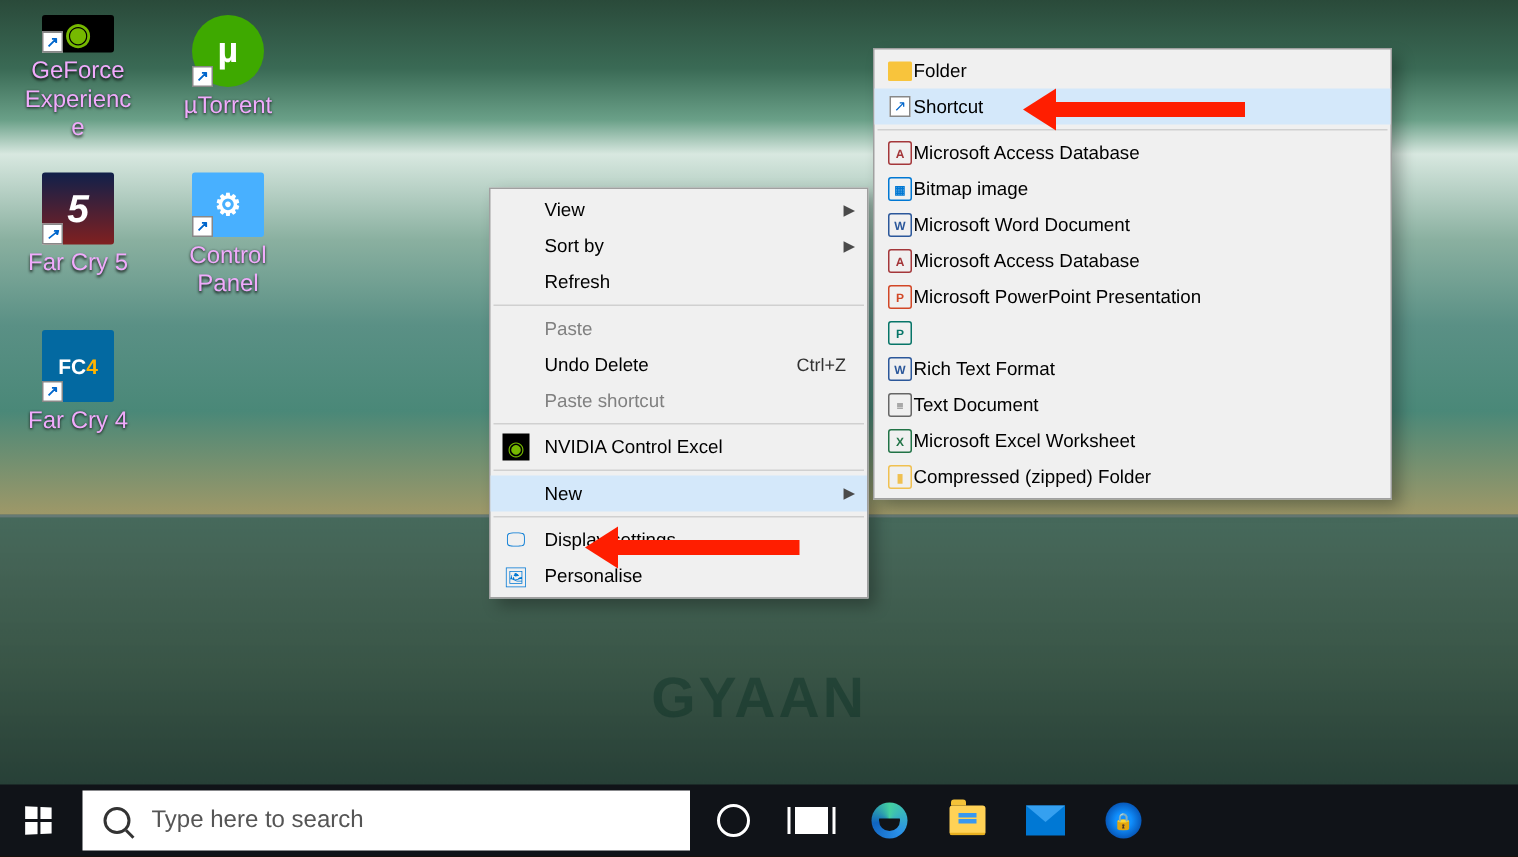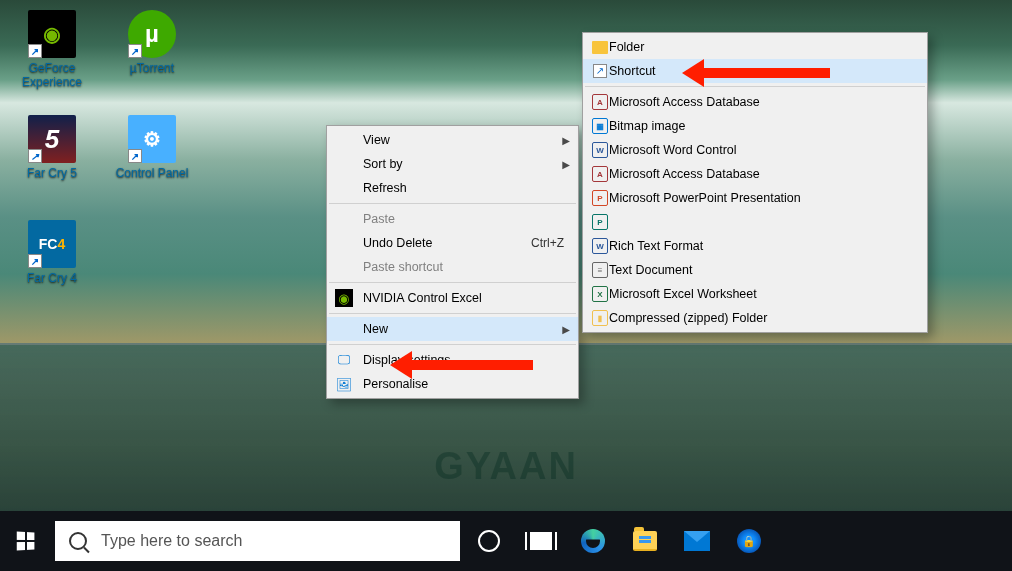--- a/index.html
+++ b/index.html
@@ -18,21 +18,21 @@
   .water { position:absolute; left:0; right:0; top:60%; bottom:40px;
     background: linear-gradient(180deg, rgba(60,100,90,.9), rgba(30,60,55,.95));
     border-top: 2px solid rgba(255,255,255,.3);
   }
 
   
   .desktop-icons { position:absolute; top:10px; left:12px; }
   .dicon { width:80px; height:84px; display:flex; flex-direction:column; align-items:center; justify-content:flex-start; position:absolute; }
   .dicon .ibox { width:48px; height:48px; display:flex; align-items:center; justify-content:center; border-radius:2px; font-weight:bold; position:relative;}
   .dicon .shortcut-arrow { position:absolute; left:0; bottom:0; width:14px; height:14px; background:#fff; border:1px solid #888; display:flex; align-items:center; justify-content:center; font-size:10px; color:#0066cc;}
-  .dicon .ilabel { margin-top:3px; color:#0369a1; font-size:12px; text-align:center; text-shadow:0 1px 2px rgba(0,0,0,.9); line-height:1.2; word-wrap:break-word; width:80px;}
+  .dicon .ilabel { margin-top:3px; color:#f0abfc; font-size:16px; text-align:center; text-shadow:0 1px 2px rgba(0,0,0,.9); line-height:1.2; word-wrap:break-word; width:80px;}
 
   
   .ctx { position:absolute; width:253px; background:#f0f0f0; border:1px solid #a0a0a0; box-shadow: 5px 5px 10px rgba(0,0,0,.3); padding:2px 0; }
   .ctx .mitem { height:24px; display:flex; align-items:center; padding:0 30px 0 36px; font-size:12.5px; color:#000; position:relative; }
   .ctx .mitem.disabled { color:#808080; }
   .ctx .mitem.hl { background:#d4e8fa; }
   .ctx .msep { height:1px; background:#d0d0d0; margin:3px 2px; }
   .ctx .chevron { position:absolute; right:8px; font-size:10px; color:#4a4a4a; }
   .ctx .hotkey { position:absolute; right:14px; font-size:12px; color:#333;}
   .ctx .micon { position:absolute; left:8px; width:18px; height:18px; display:flex; align-items:center; justify-content:center; font-size:13px; }
@@ -40,21 +40,21 @@
   
   .sub { width:346px; }
   .sub .mitem { padding-left:26px; }
 
   
   .arrow { position:absolute; height:10px; pointer-events:none;}
   .arrow .shaft { position:absolute; left:0; right:0; top:50%; transform:translateY(-50%); height:10px; background:#ff1e00;}
   .arrow .head { position:absolute; left:-18px; top:50%; transform:translateY(-50%); width:0;height:0;border-top:14px solid transparent;border-bottom:14px solid transparent;border-right:22px solid #ff1e00;}
 
   
-  .taskbar { position:absolute; left:0; right:0; bottom:0; height:60px; background:#101318; display:flex; align-items:center; }
+  .taskbar { position:absolute; left:0; right:0; bottom:0; height:48px; background:#101318; display:flex; align-items:center; }
   .start { width:52px; height:46px; display:flex; align-items:center; justify-content:center; }
   .winlogo { width:18px; height:18px; display:grid; grid-template:1fr 1fr/1fr 1fr; gap:2px; transform:perspective(40px) rotateY(12deg);}
   .winlogo span { background:#fff; }
   .search { flex:none; width:405px; height:40px; margin:0 3px; background:#fff; display:flex; align-items:center; padding:0 14px; }
   .search .sicon { width:18px; height:18px; border:2px solid #333; border-radius:50%; position:relative; }
   .search .sicon:after { content:""; position:absolute; width:7px; height:2px; background:#333; transform:rotate(45deg); bottom:-3px; right:-5px;}
   .search .stext { margin-left:14px; color:#555; font-size:16px; }
   .tbtn { width:52px; height:46px; display:flex; align-items:center; justify-content:center; color:#fff; font-size:18px; }
 
   .cortana{width:22px;height:22px;border:2px solid #fff;border-radius:50%;}
@@ -174,21 +174,21 @@
     <div class="mitem">
       <span class="micon">
         <span class="docicon" style="border-color:#0078d4;color:#0078d4">▦</span>
       </span>
       <span>Bitmap image</span>
     </div>
     <div class="mitem">
       <span class="micon">
         <span class="docicon" style="border-color:#2b579a;color:#2b579a">W</span>
       </span>
-      <span>Microsoft Word Control</span>
+      <span>Microsoft Word Document</span>
     </div>
     <div class="mitem">
       <span class="micon">
         <span class="docicon" style="border-color:#a4373a;color:#a4373a">A</span>
       </span>
       <span>Microsoft Access Database</span>
     </div>
     <div class="mitem">
       <span class="micon">
         <span class="docicon" style="border-color:#d24726;color:#d24726">P</span>

